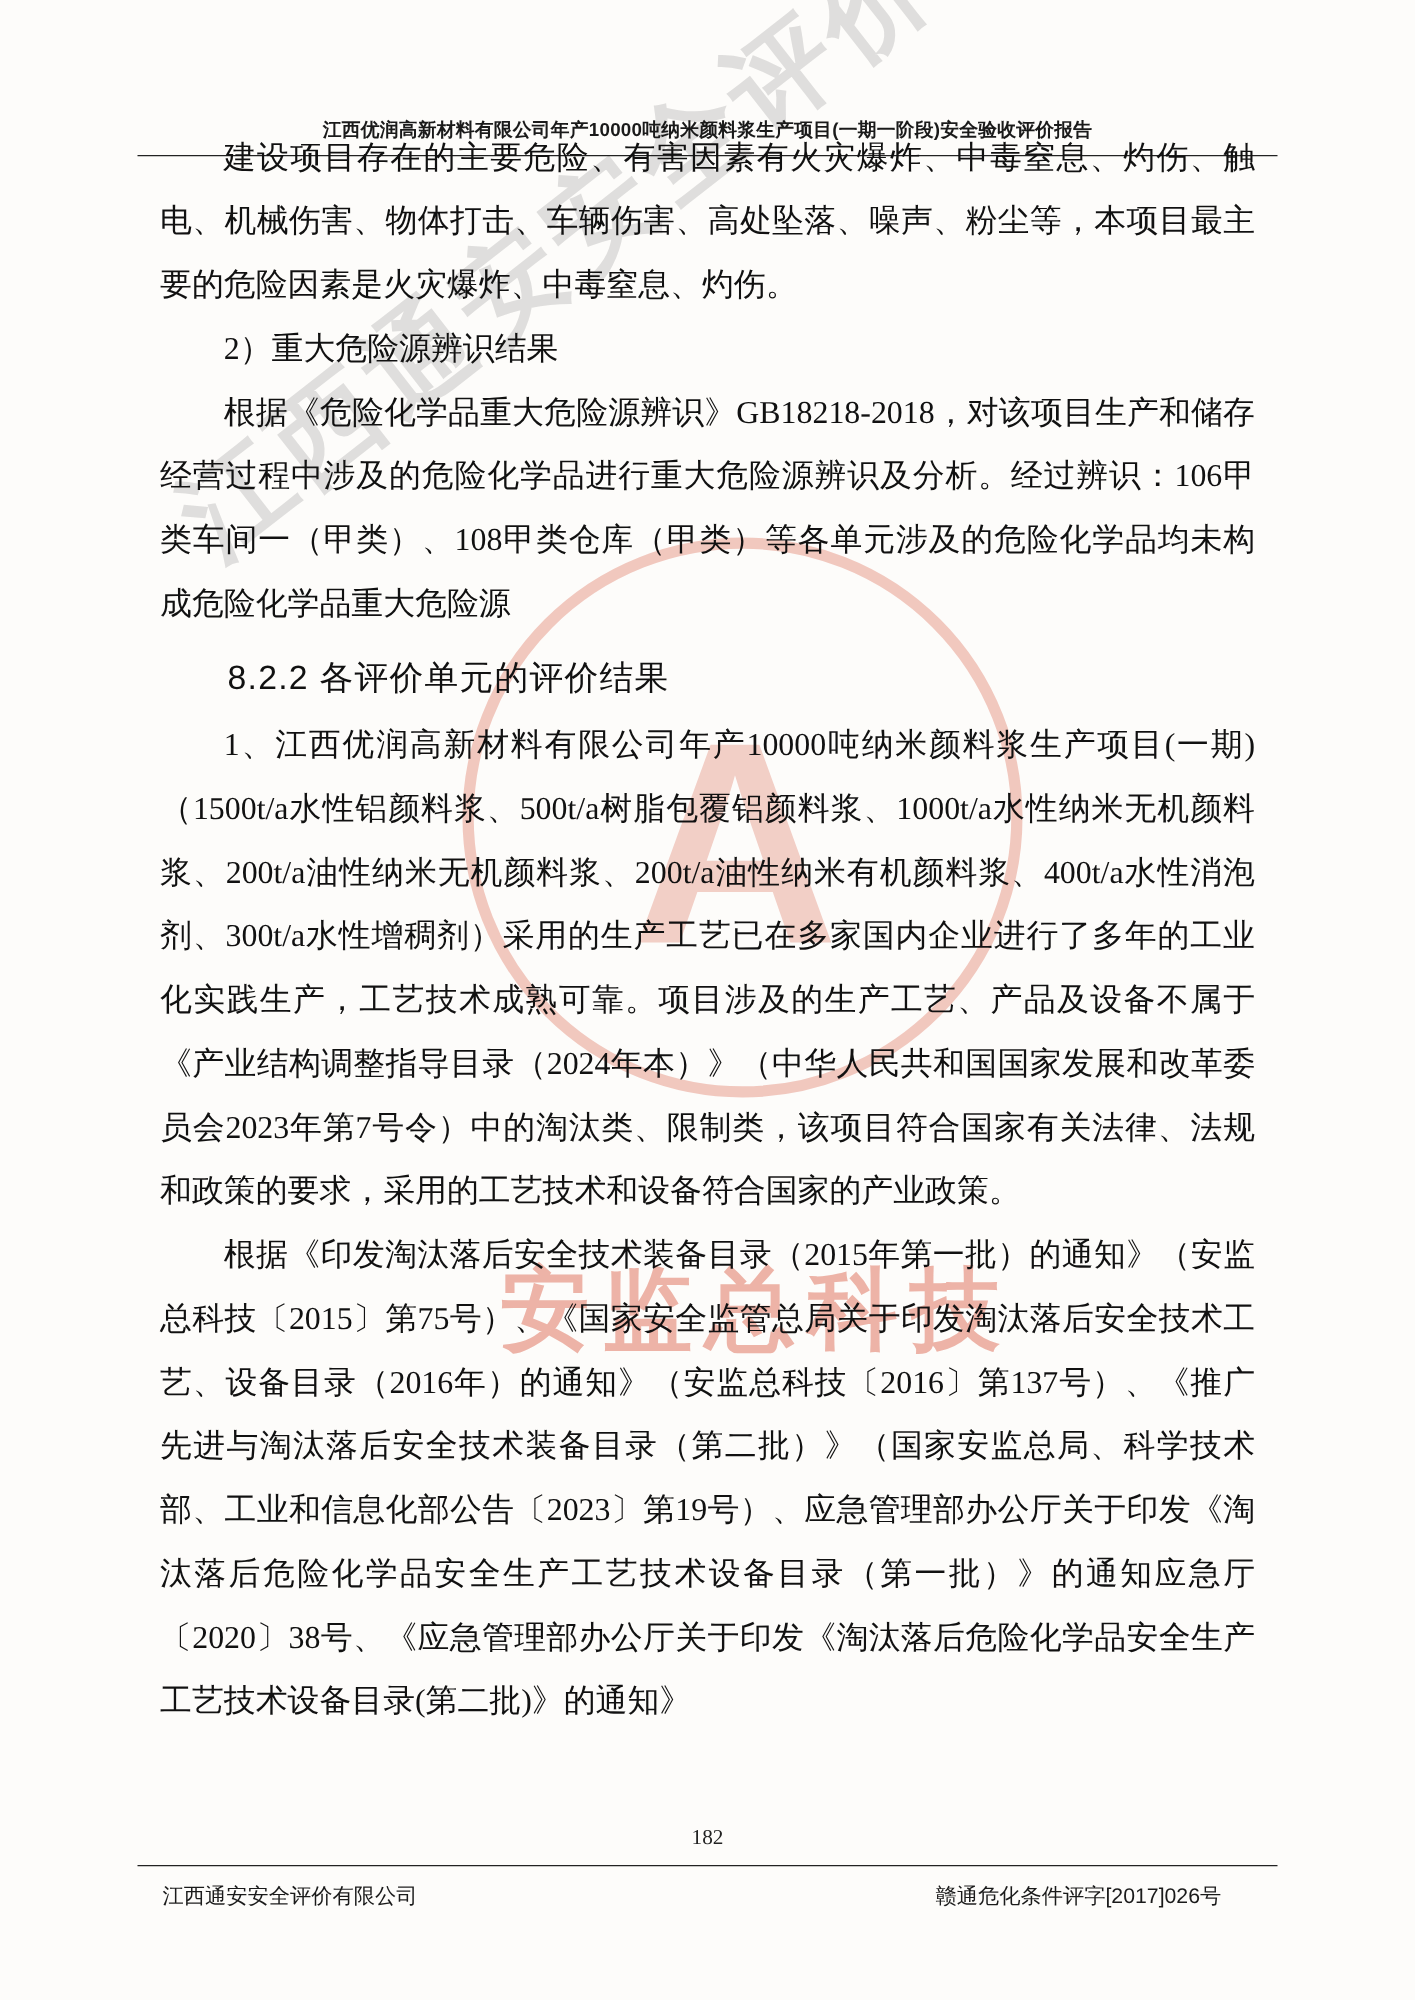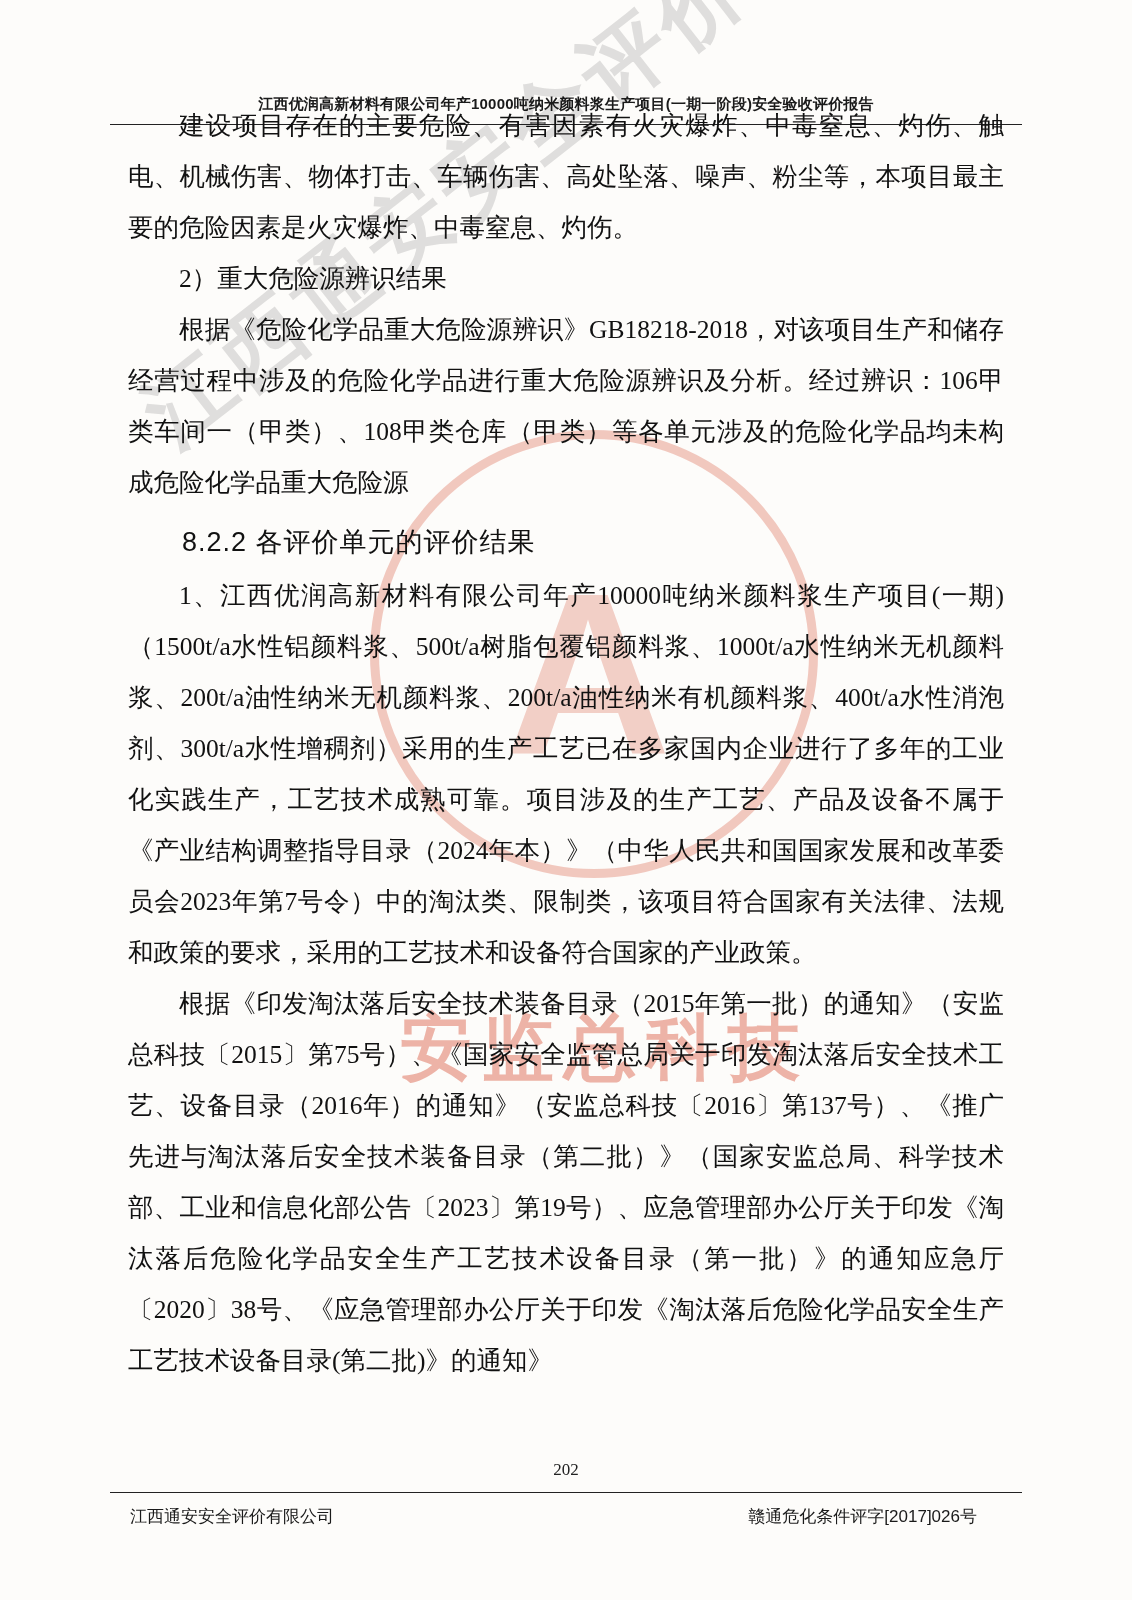--- a/index.html
+++ b/index.html
@@ -155,20 +155,20 @@
 
   <div class="content">
     <p class="p">建设项目存在的主要危险、有害因素有火灾爆炸、中毒窒息、灼伤、触电、机械伤害、物体打击、车辆伤害、高处坠落、噪声、粉尘等，本项目最主要的危险因素是火灾爆炸、中毒窒息、灼伤。</p>
     <p class="p">2）重大危险源辨识结果</p>
     <p class="p">根据《危险化学品重大危险源辨识》GB18218-2018，对该项目生产和储存经营过程中涉及的危险化学品进行重大危险源辨识及分析。经过辨识：106甲类车间一（甲类）、108甲类仓库（甲类）等各单元涉及的危险化学品均未构成危险化学品重大危险源</p>
     <h3 class="h3">8.2.2 各评价单元的评价结果</h3>
     <p class="p">1、江西优润高新材料有限公司年产10000吨纳米颜料浆生产项目(一期)（1500t/a水性铝颜料浆、500t/a树脂包覆铝颜料浆、1000t/a水性纳米无机颜料浆、200t/a油性纳米无机颜料浆、200t/a油性纳米有机颜料浆、400t/a水性消泡剂、300t/a水性增稠剂）采用的生产工艺已在多家国内企业进行了多年的工业化实践生产，工艺技术成熟可靠。项目涉及的生产工艺、产品及设备不属于《产业结构调整指导目录（2024年本）》（中华人民共和国国家发展和改革委员会2023年第7号令）中的淘汰类、限制类，该项目符合国家有关法律、法规和政策的要求，采用的工艺技术和设备符合国家的产业政策。</p>
     <p class="p">根据《印发淘汰落后安全技术装备目录（2015年第一批）的通知》（安监总科技〔2015〕第75号）、《国家安全监管总局关于印发淘汰落后安全技术工艺、设备目录（2016年）的通知》（安监总科技〔2016〕第137号）、《推广先进与淘汰落后安全技术装备目录（第二批）》（国家安监总局、科学技术部、工业和信息化部公告〔2023〕第19号）、应急管理部办公厅关于印发《淘汰落后危险化学品安全生产工艺技术设备目录（第一批）》的通知应急厅〔2020〕38号、《应急管理部办公厅关于印发《淘汰落后危险化学品安全生产工艺技术设备目录(第二批)》的通知》</p>
   </div>
 
-  <div class="page-number">202</div>
+  <div class="page-number">182</div>
 
   <div class="footer">
     <span class="fl">江西通安安全评价有限公司</span>
     <span class="fr">赣通危化条件评字[2017]026号</span>
   </div>
 
 </div>
 
 </body></html>

